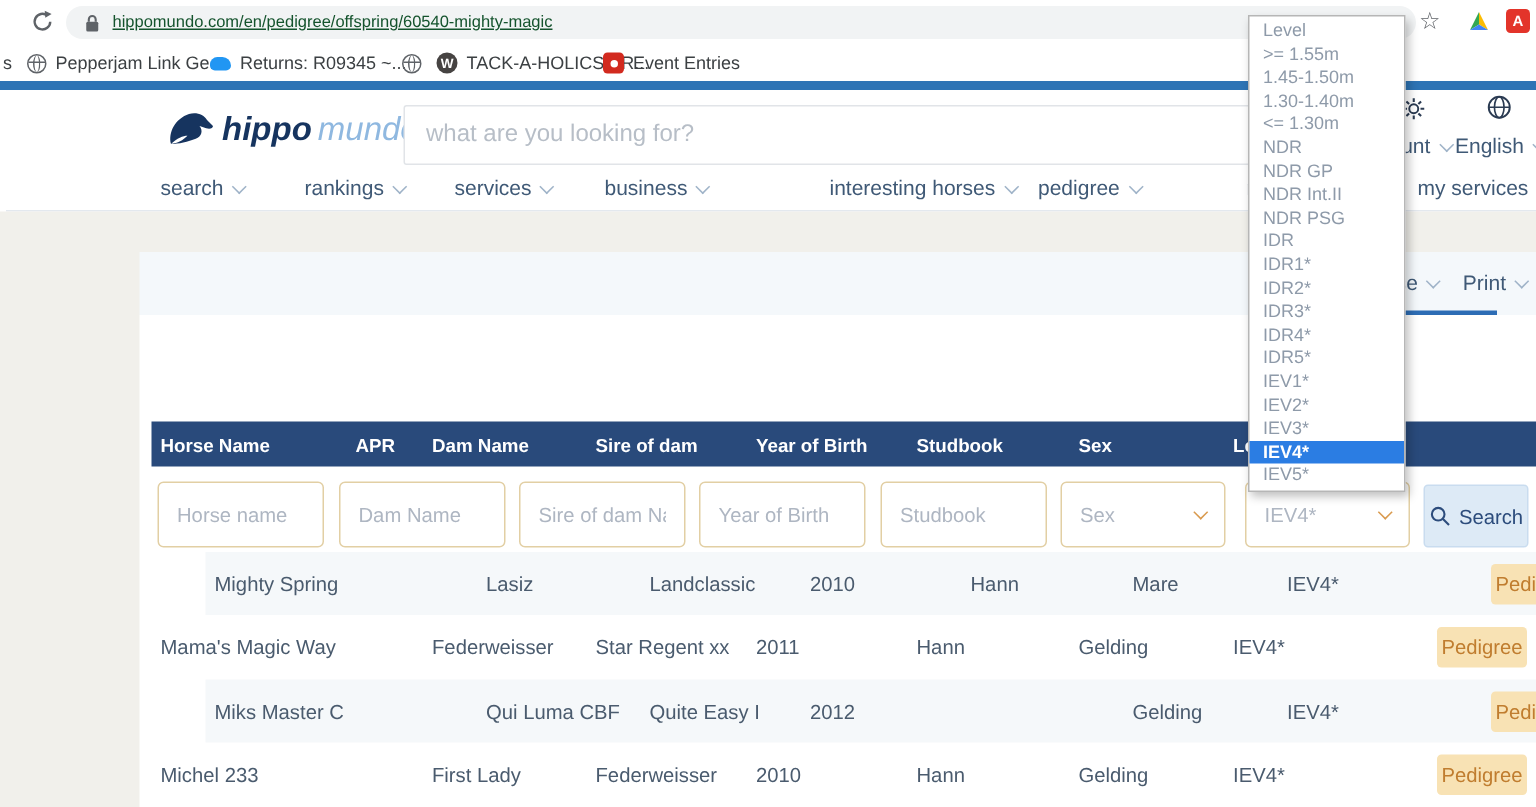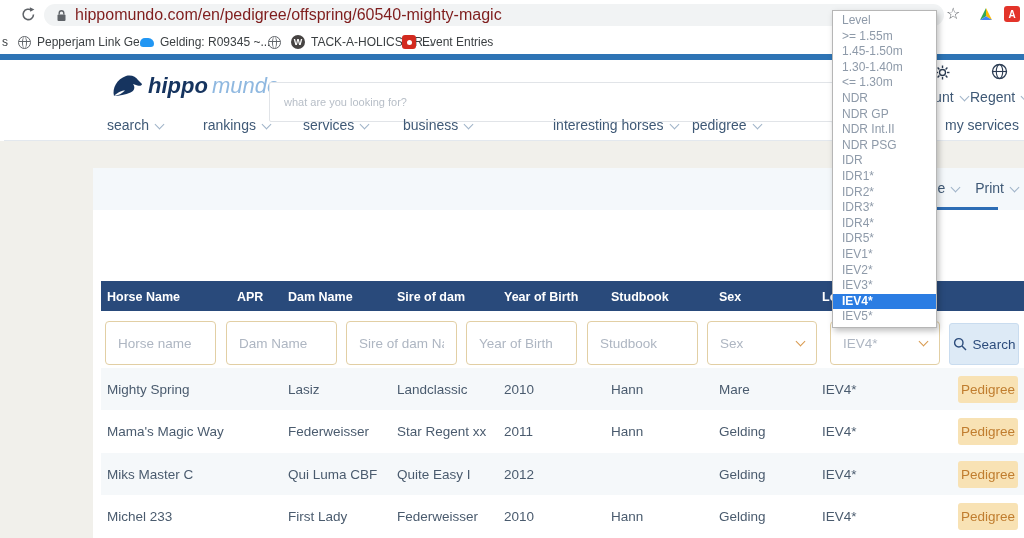--- a/index.html
+++ b/index.html
@@ -4,21 +4,21 @@
 <style>
   html,body{margin:0;padding:0;background:#fff;}
   #screen{position:relative;width:1024px;height:538px;overflow:hidden;background:#fff;
           font-family:"Liberation Sans",sans-serif;}
 
   
   .chrome{position:absolute;top:0;left:0;width:100%;height:30px;background:#fff;}
   .reload{position:absolute;left:20px;top:6px;}
   .urlbar{position:absolute;left:44px;top:4px;width:900px;height:22px;background:#f1f3f4;
           border-radius:11px;display:flex;align-items:center;padding-left:12px;
-          box-sizing:border-box;color:#7f1d1d;font-size:16px;}
+          box-sizing:border-box;color:#14532d;font-size:11px;text-decoration:underline;}
   .urlbar .lock{margin-right:8px;flex:none;}
   .star{position:absolute;left:946px;top:4px;font-size:16px;color:#5f6368;}
   .drive{position:absolute;left:978px;top:7px;}
   .pdfic{position:absolute;left:1004px;top:6px;width:16px;height:16px;background:#e3342a;
          border-radius:3px;color:#fff;font-size:10px;font-weight:bold;display:flex;
          align-items:center;justify-content:center;}
 
   
   .bookmarks{position:absolute;top:30px;left:0;width:100%;height:24px;background:#fff;
              font-size:12px;color:#3c4043;}
@@ -34,22 +34,22 @@
 
   .blueband{position:absolute;top:54px;left:0;width:100%;height:6px;background:#2e74b5;}
 
   
   .siteheader{position:absolute;top:60px;left:4px;width:100%;height:81px;background:#fff;
               border-bottom:1px solid #e3e8ee;box-sizing:border-box;}
   .logo{position:absolute;left:106px;top:12px;display:flex;align-items:center;gap:4px;}
   .lg1{font-size:22px;font-weight:bold;font-style:italic;color:#16345f;}
   .lg2{font-size:22px;font-style:italic;color:#8fb8e0;}
   .bigsearch{position:absolute;left:265px;top:10px;width:570px;height:40px;border:1px solid #e1e4e8;
-             border-radius:2px;padding:0 14px;font-size:11px;color:#333;box-sizing:border-box;
-             outline:none;font-family:"Liberation Sans",sans-serif;background:#fff;margin-top:12px;}
+             border-radius:2px;padding:0 14px;font-size:16px;color:#333;box-sizing:border-box;
+             outline:none;font-family:"Liberation Sans",sans-serif;background:#fff;}
   .bigsearch::placeholder{color:#b7bec7;}
   .hdr-right{color:#3f5976;font-size:14px;}
   .gearpos{position:absolute;left:931px;top:5px;}
   .acct{position:absolute;left:878px;top:29px;width:84px;text-align:right;color:#3f5976;font-size:14px;white-space:nowrap;}
   .globepos{position:absolute;left:987px;top:3px;}
   .lang{position:absolute;left:966px;top:29px;color:#3f5976;font-size:14px;white-space:nowrap;}
   .navitem{position:absolute;top:57px;color:#3f5976;font-size:14px;white-space:nowrap;cursor:pointer;}
   .chev{display:inline-block;width:6px;height:6px;border-right:1.5px solid #9fb3c8;
         border-bottom:1.5px solid #9fb3c8;transform:rotate(45deg);margin-left:7px;vertical-align:2px;}
 
@@ -75,21 +75,21 @@
   .fsel{position:absolute;top:111px;height:44px;width:110px;border:1px solid #e2cfa4;border-radius:4px;
         background:#fff;font-size:13.5px;color:#aeb6c2;box-sizing:border-box;display:flex;
         align-items:center;justify-content:space-between;padding:0 12px;cursor:pointer;}
   .ochev{display:inline-block;width:6px;height:6px;border-right:1.7px solid #d99a4e;
          border-bottom:1.7px solid #d99a4e;transform:rotate(45deg);margin-top:-4px;}
   .searchbtn{position:absolute;left:856px;top:113px;width:68px;height:40px;background:#ddeaf6;
              border:1px solid #c9dcef;border-radius:3px;color:#2c4c7c;font-size:13.5px;display:flex;
              align-items:center;justify-content:center;gap:6px;cursor:pointer;font-family:"Liberation Sans",sans-serif;}
 
   .trow{position:absolute;left:8px;right:0;height:42px;font-size:13.5px;color:#4a5b6e;}
-  .trow.alt{background:#f5f8fa;}
+  .trow.alt{background:#f5f8fa;margin-left:36px;}
   .trow span{position:absolute;top:14px;white-space:nowrap;}
   .pedigree{position:absolute;left:857px;top:8px;width:60px;height:27px;background:#f8e2b4;border:none;
             border-radius:3px;color:#c07d2f;font-size:13.5px;display:flex;align-items:center;
             justify-content:center;cursor:pointer;font-family:"Liberation Sans",sans-serif;}
 
   
   .dropdown{position:absolute;left:832px;top:10px;width:103px;background:#fff;border:1px solid #b6b6b6;
             box-shadow:2px 3px 6px rgba(0,0,0,.25);z-index:50;padding:2px 0;}
   .dd-opt{height:15.6px;line-height:15.6px;padding-left:9px;font-size:12px;color:#8e9aa9;
           white-space:nowrap;cursor:default;}
@@ -127,21 +127,21 @@
   <div class="bookmarks">
     <div class="bm" style="left:2px">
       <span>s</span>
     </div>
     <div class="bm" style="left:18px">
       <span class="globe-ic"></span>
       <span>Pepperjam Link Ge...</span>
     </div>
     <div class="bm" style="left:140px">
       <span class="cloud-ic"></span>
-      <span>Gelding: R09345 ~...</span>
+      <span>Returns: R09345 ~...</span>
     </div>
     <div class="bm" style="left:268px">
       <span class="globe-ic"></span>
       <span></span>
     </div>
     <div class="bm" style="left:291px">
       <span class="wp-ic">W</span>
       <span>TACK-A-HOLICS PR...</span>
     </div>
     <div class="bm" style="left:402px">
@@ -182,21 +182,21 @@
     <div class="acct hdr-right">
       <span>my account</span><i class="chev"></i>
     </div>
 
     <svg class="globepos" width="17" height="17" viewBox="0 0 17 17">
       <circle cx="8.5" cy="8.5" r="7" fill="none" stroke="#2b3b52" stroke-width="1.3"></circle>
       <ellipse cx="8.5" cy="8.5" rx="3.2" ry="7" fill="none" stroke="#2b3b52" stroke-width="1.1"></ellipse>
       <line x1="1.5" y1="8.5" x2="15.5" y2="8.5" stroke="#2b3b52" stroke-width="1.1"></line>
     </svg>
     <div class="lang">
-      <span>Regent</span><i class="chev"></i>
+      <span>English</span><i class="chev"></i>
     </div>
 
     <span class="navitem" style="left:103px"><span>search</span><i class="chev"></i></span>
     <span class="navitem" style="left:199px"><span>rankings</span><i class="chev"></i></span>
     <span class="navitem" style="left:299px"><span>services</span><i class="chev"></i></span>
     <span class="navitem" style="left:399px"><span>business</span><i class="chev"></i></span>
     <span class="navitem" style="left:549px"><span>interesting horses</span><i class="chev"></i></span>
     <span class="navitem" style="left:688px"><span>pedigree</span><i class="chev"></i></span>
     <span class="navitem" style="left:827px"><span>results</span><i class="chev"></i></span>
     <span class="navitem" style="left:941px"><span>my services</span><i class="chev"></i></span>

